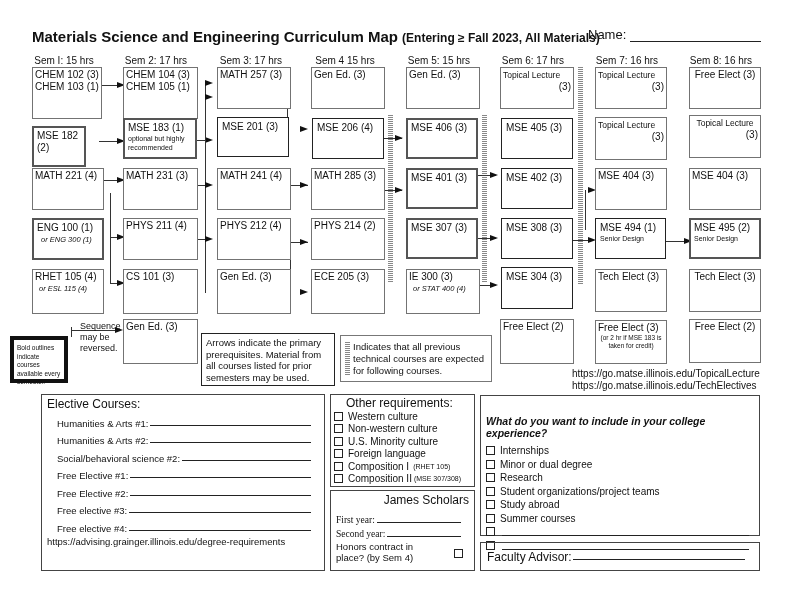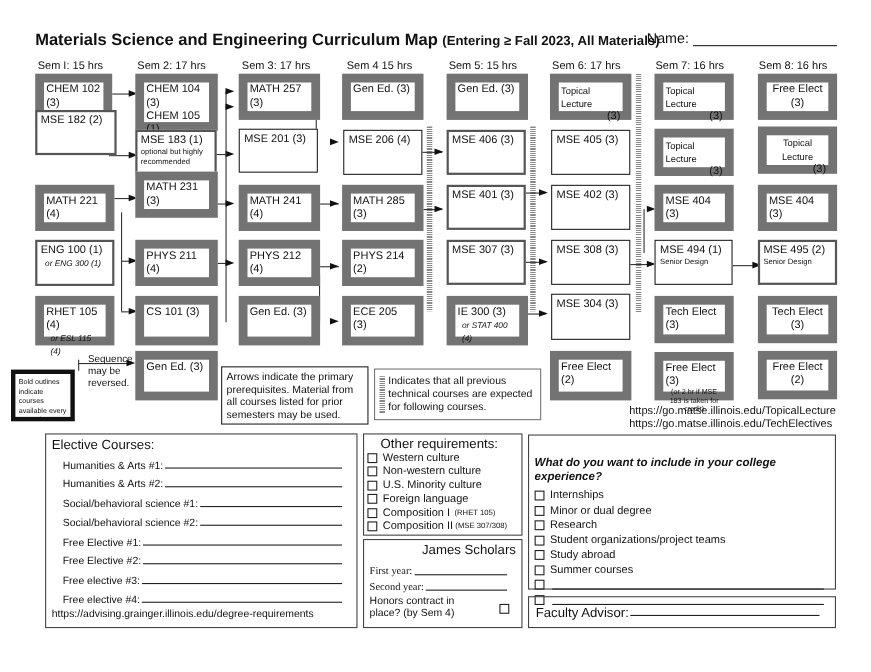--- a/index.html
+++ b/index.html
@@ -4,21 +4,21 @@
 <style>
   * { box-sizing: border-box; margin: 0; padding: 0; }
   body { width: 792px; height: 611px; background: #fff; position: relative; overflow: hidden; font-family: "Liberation Sans", sans-serif; color: #111; }
   .abs { position: absolute; }
   .title { left: 32px; top: 28px; font-size: 15px; font-weight: bold; white-space: nowrap; }
   .title .sub { font-size: 12px; }
   .name-lbl { left: 588px; top: 27px; font-size: 13px; }
   .name-line { left: 630px; top: 41px; width: 131px; border-bottom: 1px solid #222; height: 1px; }
   .sem { font-size: 10px; width: 90px; text-align: center; top: 55px; }
   .box { position: absolute; width: 75px; height: 45px; border: 1px solid #222; background: #fff; font-size: 10px; padding: 3px 4px; line-height: 12px; }
-  .box.bold { border: 8px solid #737373; padding: 1px 2px; }
+  .box.bold { border: 1px solid #737373; padding: 1px 2px; }
   .box.med { border: 2px solid #555; padding: 2px 3px; }
   .box .note { font-size: 7px; line-height: 9px; display: block; }
   .box .ital { font-size: 7.5px; font-style: italic; display: block; padding-left: 4px; }
   .box .small { font-size: 8.5px; }
   .box .r { display: block; text-align: right; }
   .box .c { display: block; text-align: center; }
   .dash { position: absolute; width: 5px; background: repeating-linear-gradient(to bottom, #888 0 1px, #fff 1px 2px); }
   .ln { position: absolute; background: #333; }
   .arr { position: absolute; width: 0; height: 0; border-top: 3px solid transparent; border-bottom: 3px solid transparent; border-left: 8px solid #111; }
   .legend1 { left: 10px; top: 336px; width: 58px; height: 47px; border: 4px solid #111; font-size: 6.5px; padding: 4px 3px; line-height: 8.5px; }
@@ -117,40 +117,40 @@
 <div class="ln" style="left:666px; top:241px; width:24px; height:1px;"></div>
 <div class="arr" style="left:684px; top:238px;"></div>
 <div class="ln" style="left:71px; top:327px; width:1px; height:10px;"></div>
 <div class="ln" style="left:71px; top:330px; width:46px; height:1px;"></div>
 <div class="arr" style="left:115px; top:327px;"></div>
 
 <div class="box bold" style="left:32px; top:67px; height:52px; width:70px;">
     <span style="display:block">CHEM 102 (3)</span>
     <span style="display:block">CHEM 103 (1)</span>
   </div>
-<div class="box med" style="left:32px; top:100px; width:74px; height:41px;"><span>MSE 182 (2)</span></div>
+<div class="box med" style="left:32px; top:126px; width:54px; height:41px;"><span>MSE 182 (2)</span></div>
 <div class="box bold" style="left:32px; top:168px; width:72px; height:42px;"><span>MATH 221  (4)</span></div>
 <div class="box med" style="left:32px; top:218px; width:72px; height:42px;">
     <span style="display:block">ENG 100  (1)</span>
     <span class="ital">or ENG 300 (1)</span>
   </div>
 <div class="box bold" style="left:32px; top:269px; width:72px; height:45px;">
     <span style="display:block">RHET 105  (4)</span>
     <span class="ital">or ESL 115 (4)</span>
   </div>
 
 <div class="box bold" style="left:123px; top:67px; width:75px; height:52px;">
     <span style="display:block">CHEM 104 (3)</span>
     <span style="display:block">CHEM 105 (1)</span>
   </div>
 <div class="box med" style="left:123px; top:118px; width:74px; height:41px;">
     <span style="display:block">MSE 183 (1)</span>
     <span class="note">optional but highly recommended</span>
   </div>
-<div class="box bold" style="left:123px; top:156px; width:75px; height:42px;"><span>MATH 231 (3)</span></div>
+<div class="box bold" style="left:123px; top:168px; width:75px; height:42px;"><span>MATH 231 (3)</span></div>
 <div class="box bold" style="left:123px; top:218px; width:75px; height:42px;"><span>PHYS 211  (4)</span></div>
 <div class="box bold" style="left:123px; top:269px; width:75px; height:45px;"><span>CS 101 (3)</span></div>
 <div class="box bold" style="left:123px; top:319px; width:75px; height:45px;"><span>Gen Ed.  (3)</span></div>
 
 <div class="box bold" style="left:217px; top:67px; width:74px; height:42px;"><span>MATH 257 (3)</span></div>
 <div class="box" style="left:217px; top:117px; width:72px; height:40px;"><span>MSE 201 (3)</span></div>
 <div class="box bold" style="left:217px; top:168px; width:74px; height:42px;"><span>MATH 241 (4)</span></div>
 <div class="box bold" style="left:217px; top:218px; width:74px; height:42px;"><span>PHYS 212 (4)</span></div>
 <div class="box bold" style="left:217px; top:269px; width:74px; height:45px;"><span>Gen Ed.  (3)</span></div>
 
@@ -230,24 +230,20 @@
   <div class="hd">Elective Courses:</div>
   <div class="row">
       <span>Humanities &amp; Arts #1:</span>
       <span class="fill"></span>
     </div>
   <div class="row">
       <span>Humanities &amp; Arts #2:</span>
       <span class="fill"></span>
     </div>
   <div class="row">
-      <span>Social/behavioral science #1:</span>
-      <span class="fill"></span>
-    </div>
-  <div class="row">
       <span>Social/behavioral science #2:</span>
       <span class="fill"></span>
     </div>
   <div class="row">
       <span>Free Elective #1:</span>
       <span class="fill"></span>
     </div>
   <div class="row">
       <span>Free Elective #2:</span>
       <span class="fill"></span>

